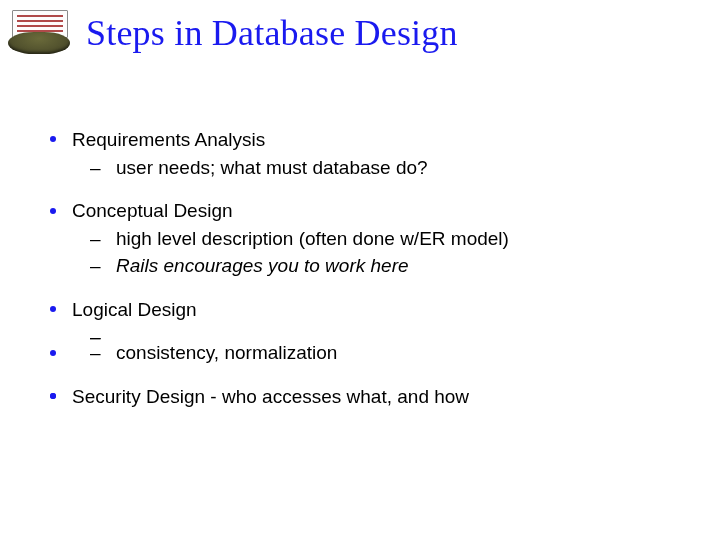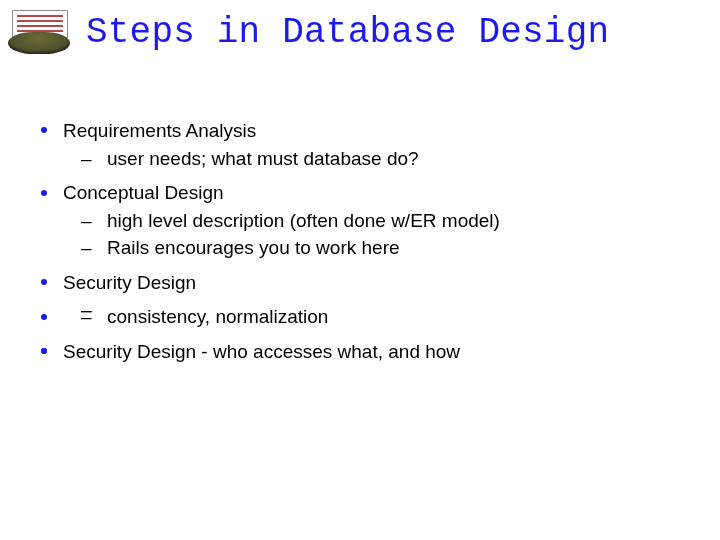--- a/index.html
+++ b/index.html
@@ -53,21 +53,21 @@
     width: 62px;
     height: 22px;
     background: radial-gradient(ellipse at 50% 30%, #6a6a3a 0%, #4d4d2b 70%, #3a3a20 100%);
     border-radius: 50% / 60%;
     box-shadow: inset 0 -2px 3px rgba(0,0,0,0.5);
   }
   .title {
     position: absolute;
     top: 12px;
     left: 86px;
-    font-family: Liberation Mono, monospace;
+    font-family: Liberation Serif, serif;
     font-size: 36px;
     font-weight: 400;
     color: #1a1aef;
     letter-spacing: 0.2px;
     text-align: right;
   }
   .body {
     position: absolute;
     top: 110px;
     left: 34px;
@@ -77,21 +77,21 @@
     color: #000000;
   }
   ul.top {
     list-style: none;
     margin: 0;
     padding: 0;
   }
   ul.top > li {
     position: relative;
     padding-left: 22px;
-    margin: 7px;
+    margin: 16px;
   }
   ul.top > li > .bullet {
     position: absolute;
     left: 0;
     top: 0.55em;
     width: 6px;
     height: 6px;
     background: #1a1aef;
     border-radius: 50%;
   }
@@ -104,21 +104,21 @@
     position: relative;
     padding-left: 26px;
     margin: 0;
   }
   ul.sub > li > .dash {
     position: absolute;
     left: 0;
     top: 0;
     color: #000;
   }
-  .ital { }
+  .ital { font-style: italic; }
 </style>
 </head>
 <body>
 
 <div class="slide">
 
   <div class="logo">
     <div class="paper"></div>
     <div class="disk"></div>
   </div>
@@ -149,21 +149,21 @@
           </li>
           <li>
             <span class="dash">–</span>
             <span class="ital">Rails encourages you to work here</span>
           </li>
         </ul>
       </li>
 
       <li>
         <span class="bullet"></span>
-        <span>Security Design</span>
+        <span>Logical Design</span>
         <ul class="sub">
           <li>
             <span class="dash">–</span>
           </li>
           <li>
             <span class="dash">–</span>
           </li>
         </ul>
       </li>
 

